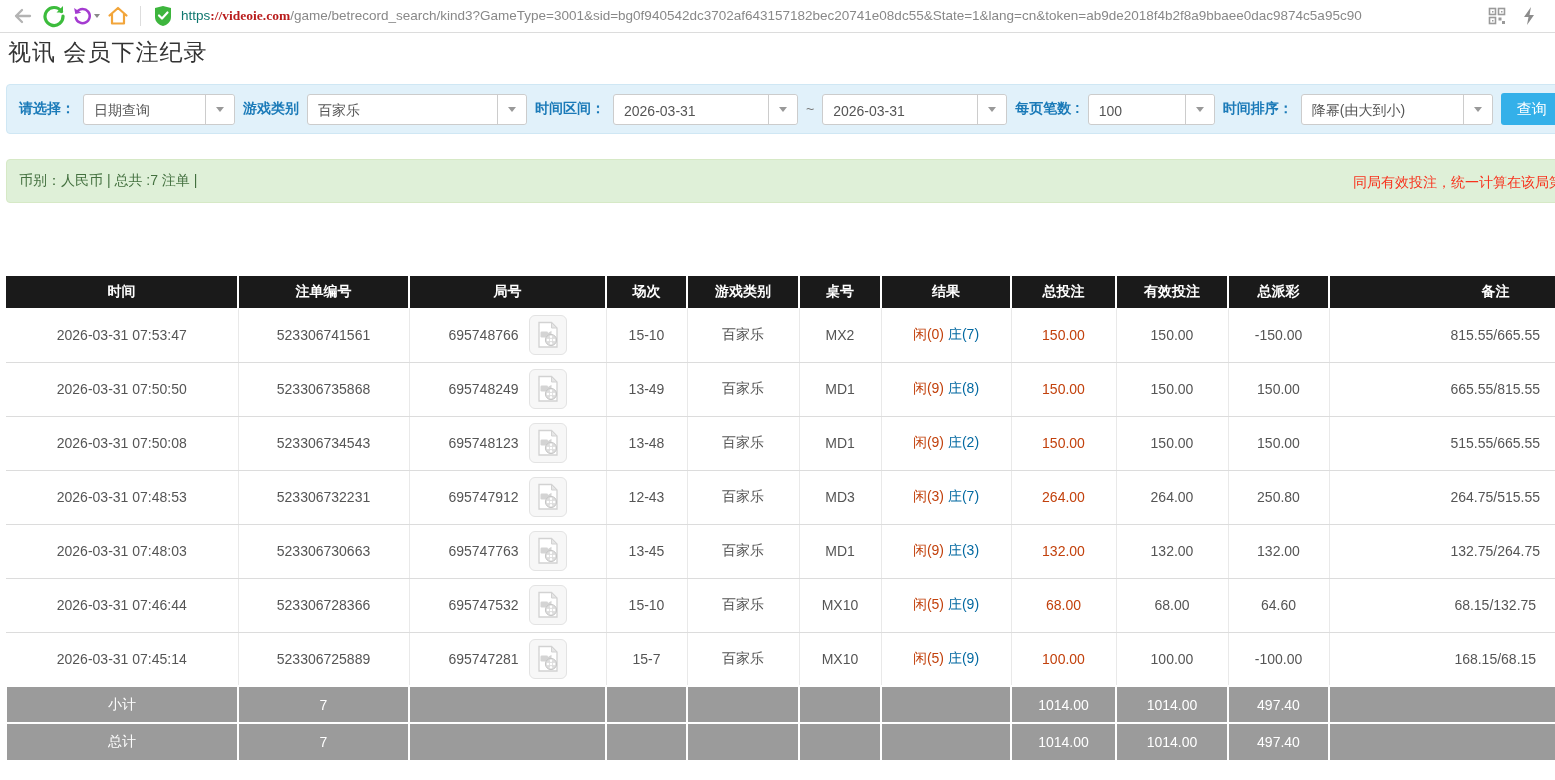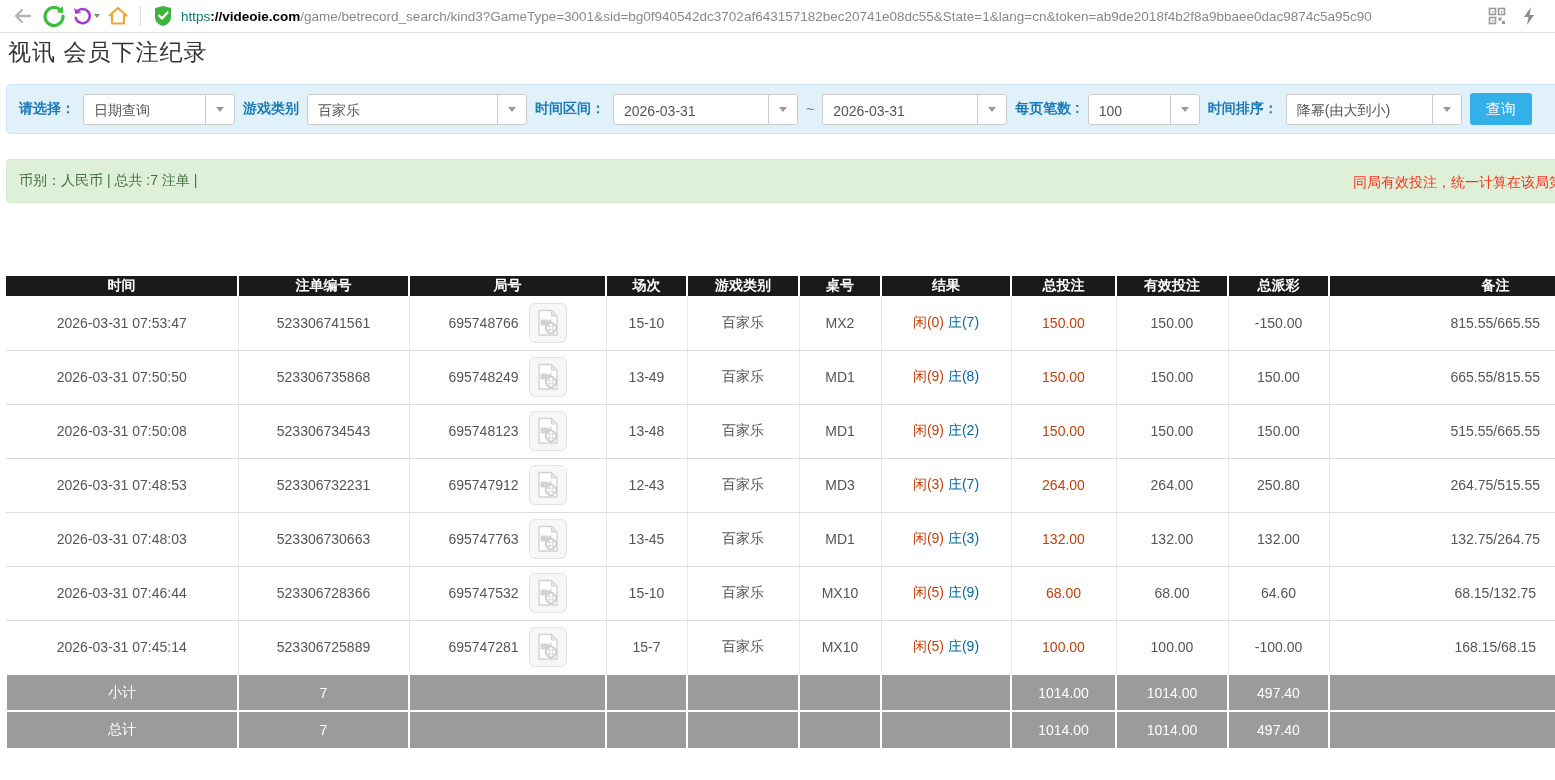--- a/index.html
+++ b/index.html
@@ -9,21 +9,21 @@
   
   .toolbar { height: 33px; display: flex; align-items: center; padding: 0 8px;
     border-bottom: 1px solid #dcdcdc; background: #fff; white-space: nowrap; }
   .tb-icon { display: inline-flex; align-items: center; justify-content: center;
     width: 28px; height: 26px; margin-right: 4px; cursor: pointer; flex: 0 0 auto; }
   .tb-sep { width: 1px; height: 20px; background: #ddd; margin: 0 8px 0 4px; flex: 0 0 auto; }
   .drop-tri { width: 0; height: 0; border-left: 3px solid transparent; border-right: 3px solid transparent;
     border-top: 4px solid #888; margin-left: 2px; }
   .url-text { font-size: 13.5px; color: #888; overflow: hidden; white-space: nowrap; flex: 1 1 auto; }
   .url-scheme { color: #0f766e; }
-  .url-text b { color: #000000; font-weight: bold; }
+  .url-text b { color: #b91c1c; font-weight: bold; font-family: Liberation Serif, serif; }
 
   
   .page { padding: 0 0 0 6px; }
   h1.page-title { font-size: 23px; font-weight: 400; color: #333; margin: 4px 0 0 2px; letter-spacing: 1px; }
 
   
   .filter-bar { margin-top: 16px; width: 1655px; height: 50px; background: #e1f1fa;
     border: 1px solid #cfe7f4; border-radius: 4px; display: flex; align-items: center;
     gap: 8px; padding: 0 12px; white-space: nowrap; }
   .flabel { color: #1a7ab8; font-weight: bold; font-size: 14px; flex: 0 0 auto; }
@@ -42,21 +42,21 @@
   .summary-bar { margin-top: 25px; width: 1655px; height: 44px; background: #dff0d8;
     border: 1px solid #d6e9c6; border-radius: 4px; position: relative;
     display: flex; align-items: center; padding: 0 12px; }
   .summary-left { color: #43703f; font-size: 14px; text-align: right; }
   .summary-right { position: absolute; left: 1346px; top: 14px; color: #f8321d; font-size: 14px; white-space: nowrap; }
 
   
   table.bets { border-collapse: collapse; table-layout: fixed; width: 1655px; margin-top: 73px;
     margin-left: -1px; }
   table.bets th { background: #1a1a1a; color: #fff; font-size: 14px; font-weight: bold;
-    height: 20px; border-right: 2px solid #fff; text-align: center; }
+    height: 32px; border-right: 2px solid #fff; text-align: center; }
   table.bets td { height: 54px; font-size: 14px; color: #555; text-align: center;
     border-bottom: 1px solid #dcdcdc; border-right: 1px solid #e9e9e9; background: #fff; }
   table.bets tbody tr td:last-child, table.bets th:last-child { border-right: none; }
   .blue { color: #c2410c; }
   .red { color: #0369a1; }
   .round-cell { display: inline-flex; align-items: center; gap: 10px; justify-content: center; }
   .video-btn { width: 38px; height: 40px; border: 1px solid #e3e3e3; background: #f7f7f7;
     border-radius: 6px; cursor: pointer; display: inline-flex; align-items: center; justify-content: center; }
   table.bets tfoot td { background: #9b9b9b; color: #fff; font-size: 14px; height: 37px;
     border: 2px solid #fff; border-bottom: none; text-align: center; }
@@ -149,29 +149,29 @@
     </div>
     <span class="tilde">~</span>
     <div class="combo" style="width:185px">
       <span class="combo-val">2026-03-31</span>
       <span class="combo-btn">
           <i class="tri"></i>
         </span>
     </div>
 
     <span class="flabel">每页笔数 :</span>
-    <div class="combo" style="width:112px">
+    <div class="combo" style="width:127px">
       <span class="combo-val">100</span>
       <span class="combo-btn">
           <i class="tri"></i>
         </span>
     </div>
 
     <span class="flabel">时间排序：</span>
-    <div class="combo" style="width:176px">
+    <div class="combo" style="width:192px">
       <span class="combo-val">降幂(由大到小)</span>
       <span class="combo-btn">
           <i class="tri"></i>
         </span>
     </div>
 
     <button class="search-btn">查询</button>
   </div>
 
   <div class="summary-bar">

